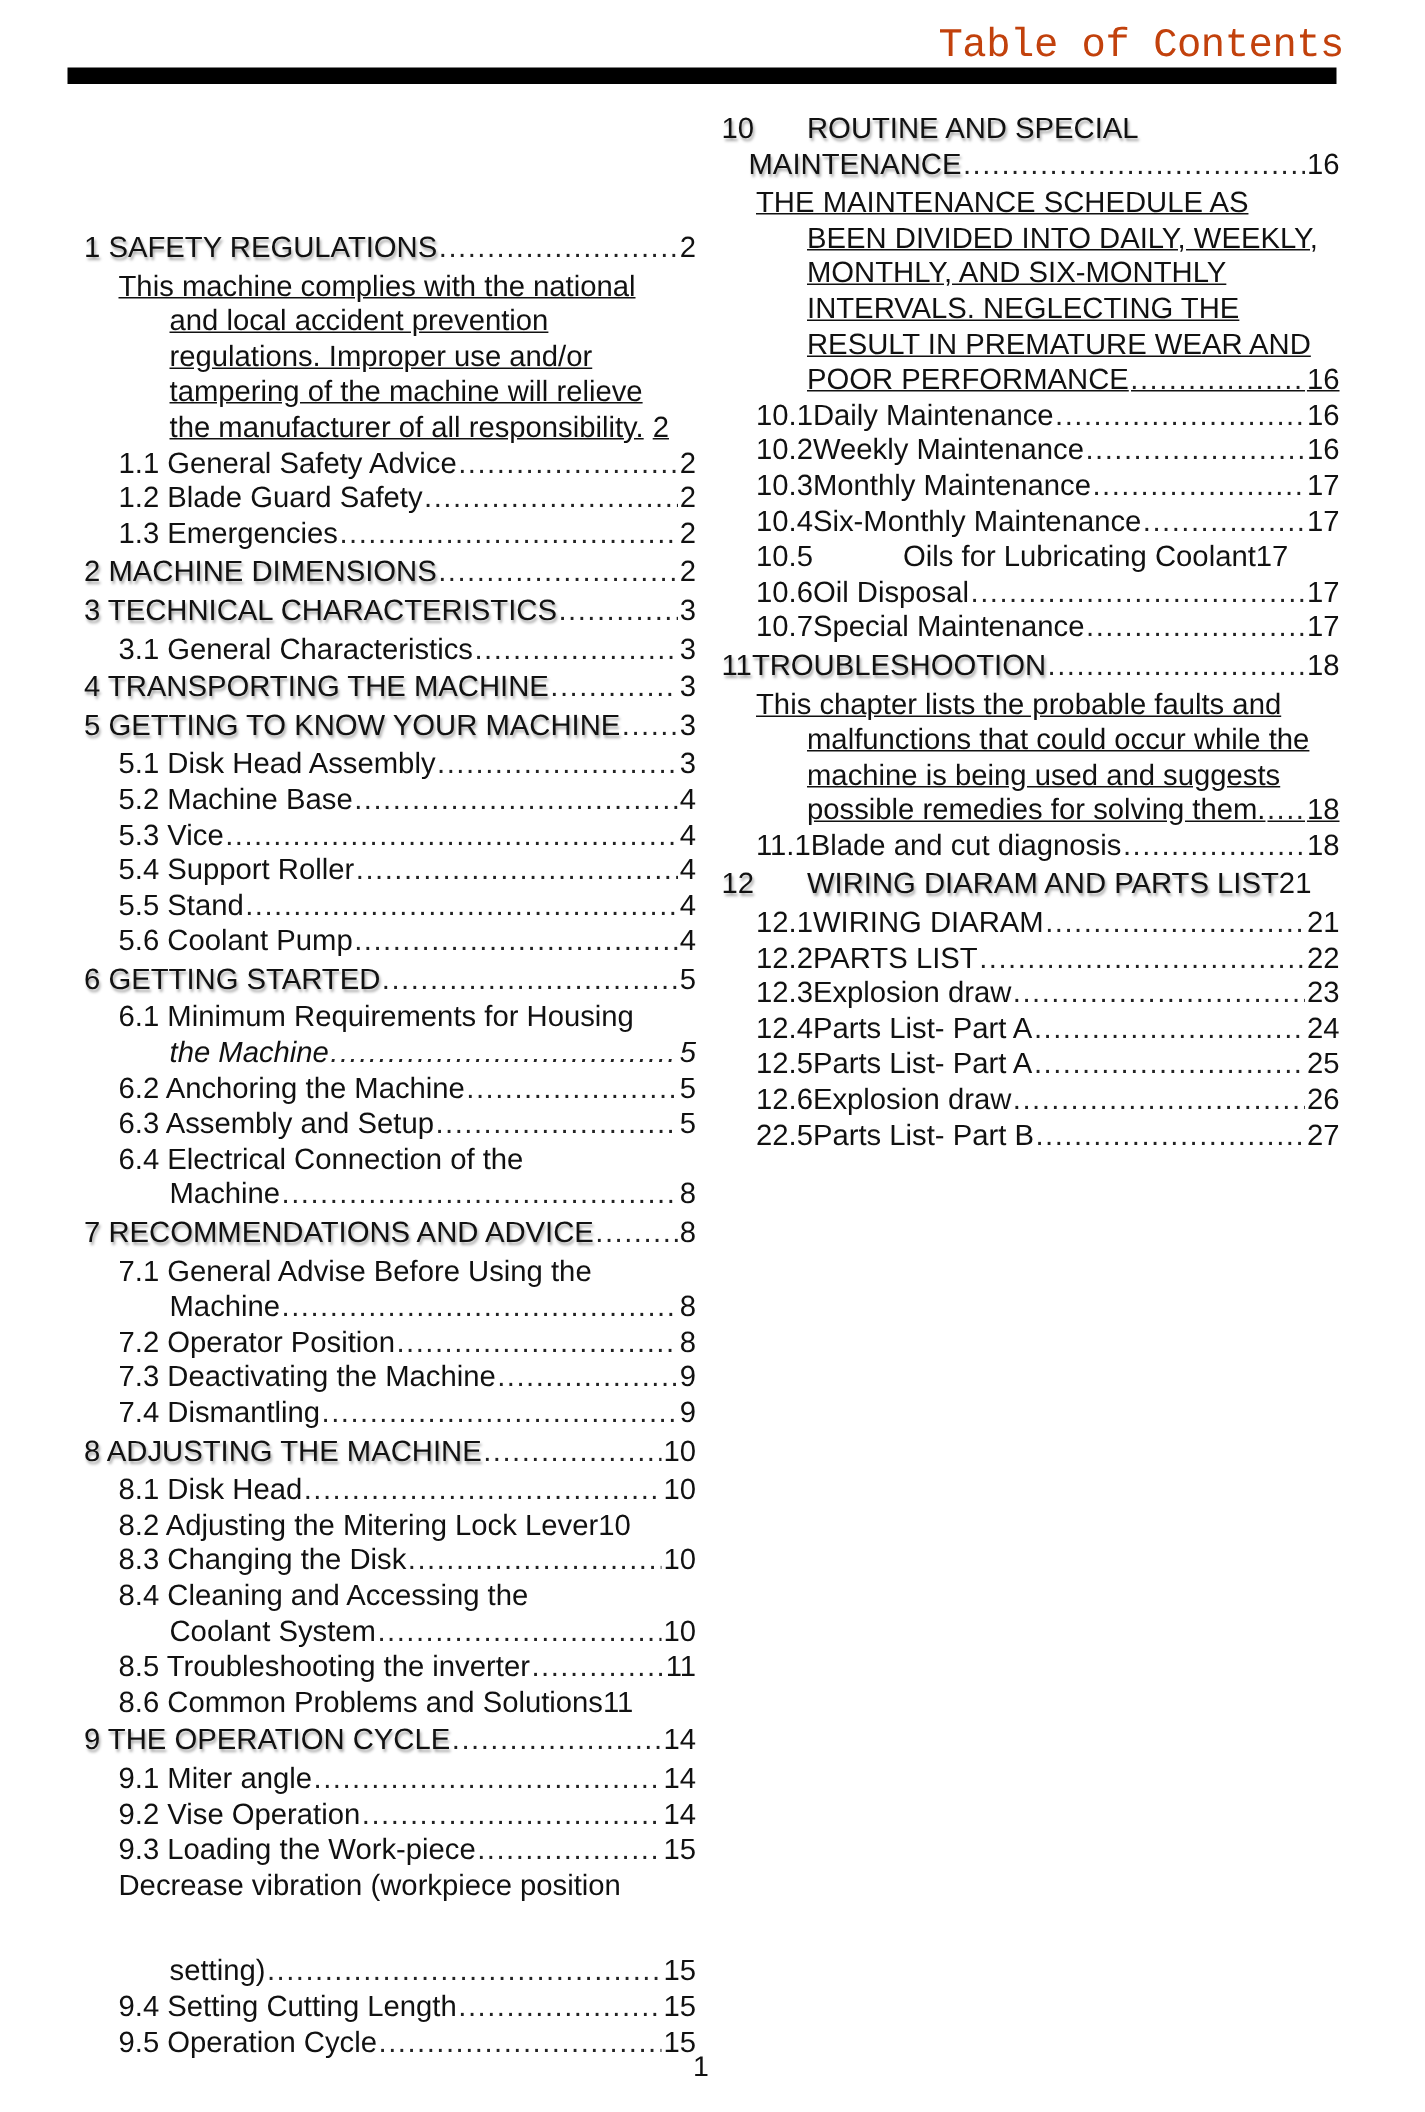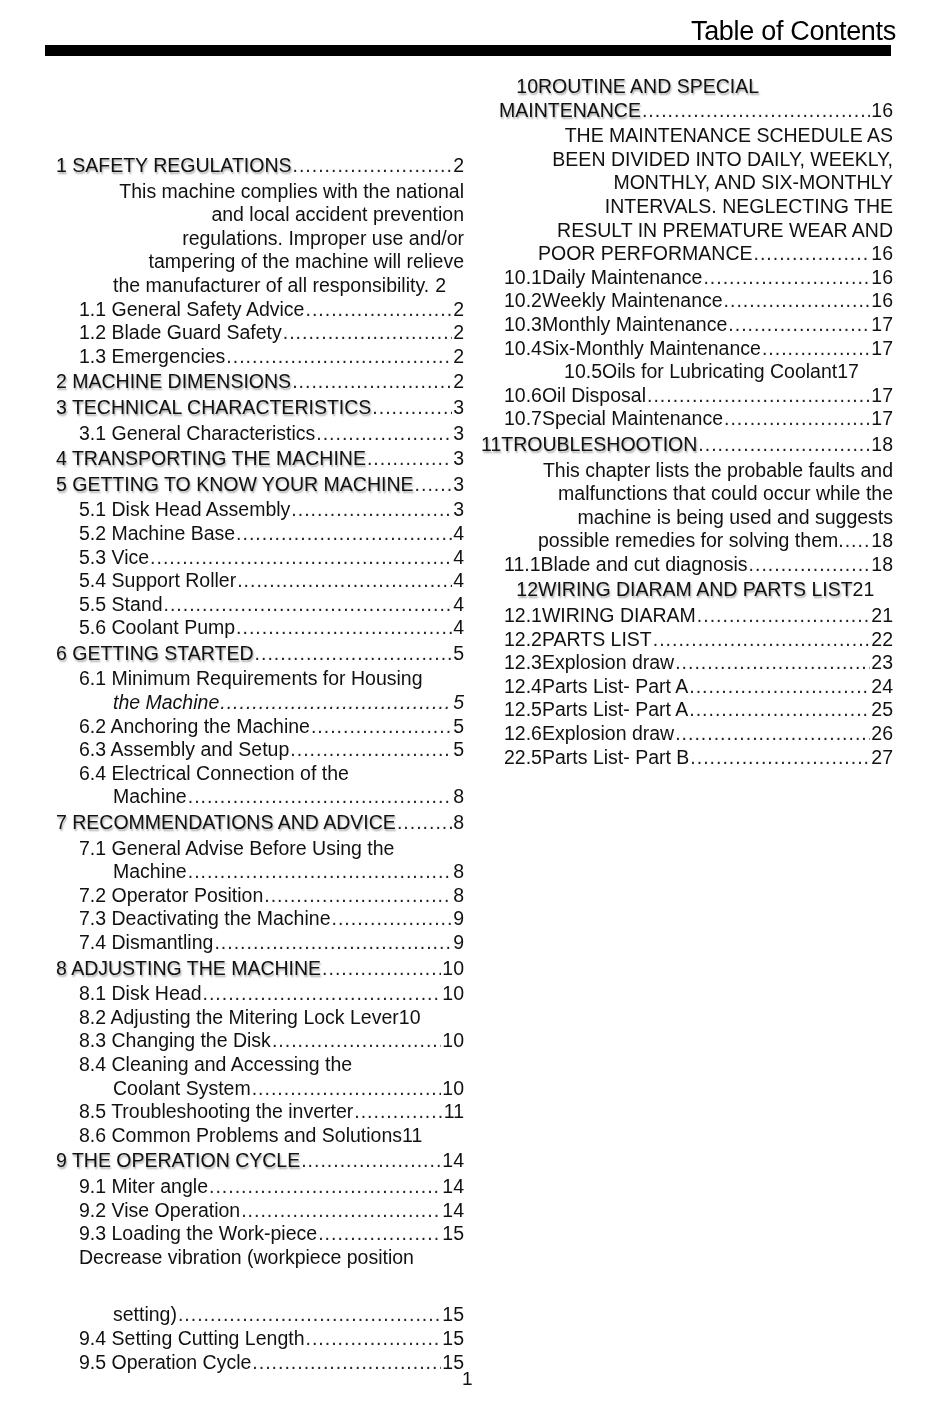--- a/index.html
+++ b/index.html
@@ -1,33 +1,33 @@
 <!DOCTYPE html>
 <html><head>
 <meta charset="utf-8">
 <style>
   html, body { margin: 0; padding: 0; background: #ffffff; }
   body { width: 950px; height: 1408px; position: relative; overflow: hidden;
          font-family: "Liberation Sans", sans-serif; color: #111; }
   .page-title { position: absolute; right: 54px; top: 16px; font-size: 27px;
-                font-family: Liberation Sans, sans-serif; color: #000000; letter-spacing: -0.3px; }
+                font-family: Liberation Mono, monospace; color: #c2410c; letter-spacing: -0.3px; }
   .title-bar { position: absolute; left: 45px; top: 45px; width: 846px; height: 11px; background: #000; }
-  .col { position: absolute; text-align: right; }
+  .col { position: absolute; }
   .col-left { left: 56px; top: 152px; width: 408px; }
   .col-right { left: 481px; top: 73px; width: 412px; }
   .entry { position: relative; font-size: 19.5px; line-height: 23.6px; }
   .entry .row { display: flex; align-items: baseline; white-space: nowrap; }
   .entry .txt { flex: 0 0 auto; }
   .entry .dots { flex: 1 1 auto; overflow: hidden; white-space: nowrap; letter-spacing: 1px; color: #222; margin: 0 1px; }
   .entry .dots::before { content: "..............................................................................................................................................................................."; }
   .entry .pg { flex: 0 0 auto; }
   .lvl1 { text-shadow: 1px 2px 2px rgba(0,0,0,0.35); margin-top: 2px; margin-bottom: 2px; }
   .lvl1 .dots, .lvl1 .pg { text-shadow: none; }
   .lvl2 { padding-left: 23px; }
-  .para { padding-left: 23px; }
+  .para { padding-left: 23px; text-decoration: underline; }
   .para .line { white-space: nowrap; }
   .para .cont { padding-left: 34px; }
   .num-r { display: inline-block; width: 98px; }
   .num-r1 { display: inline-block; width: 57px; }
   .page-number { position: absolute; left: 462px; top: 1368px; font-size: 19px; }
 </style>
 </head>
 <body>
 
 <div class="page-title">Table of Contents</div>

